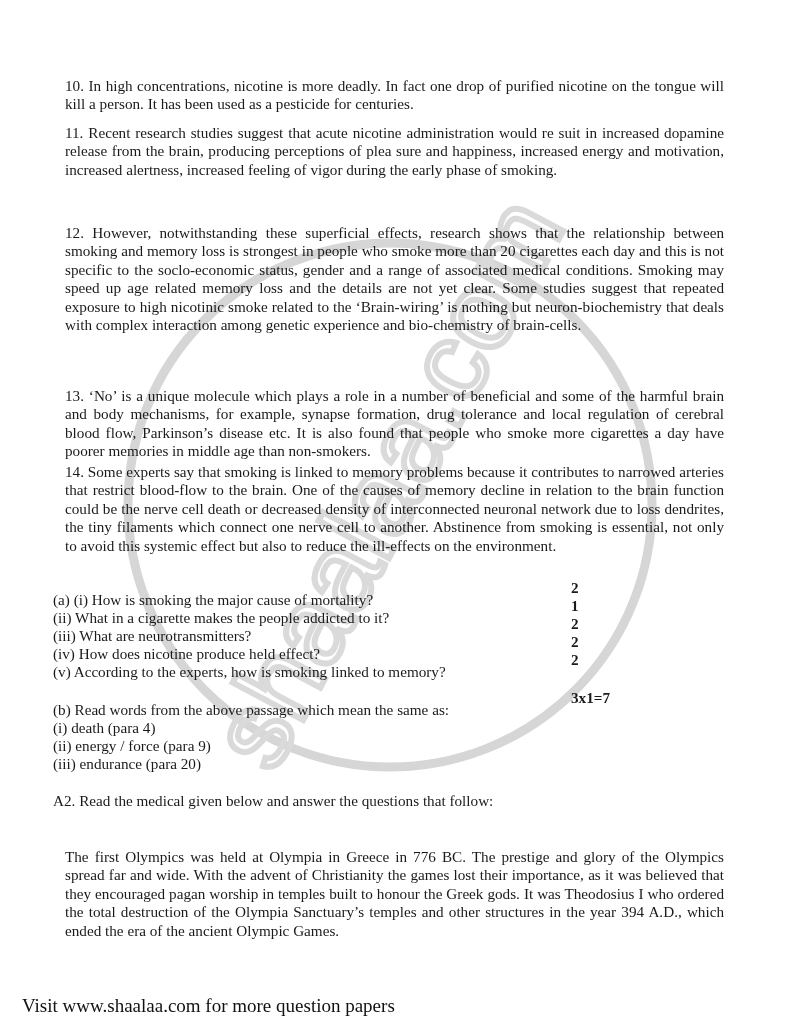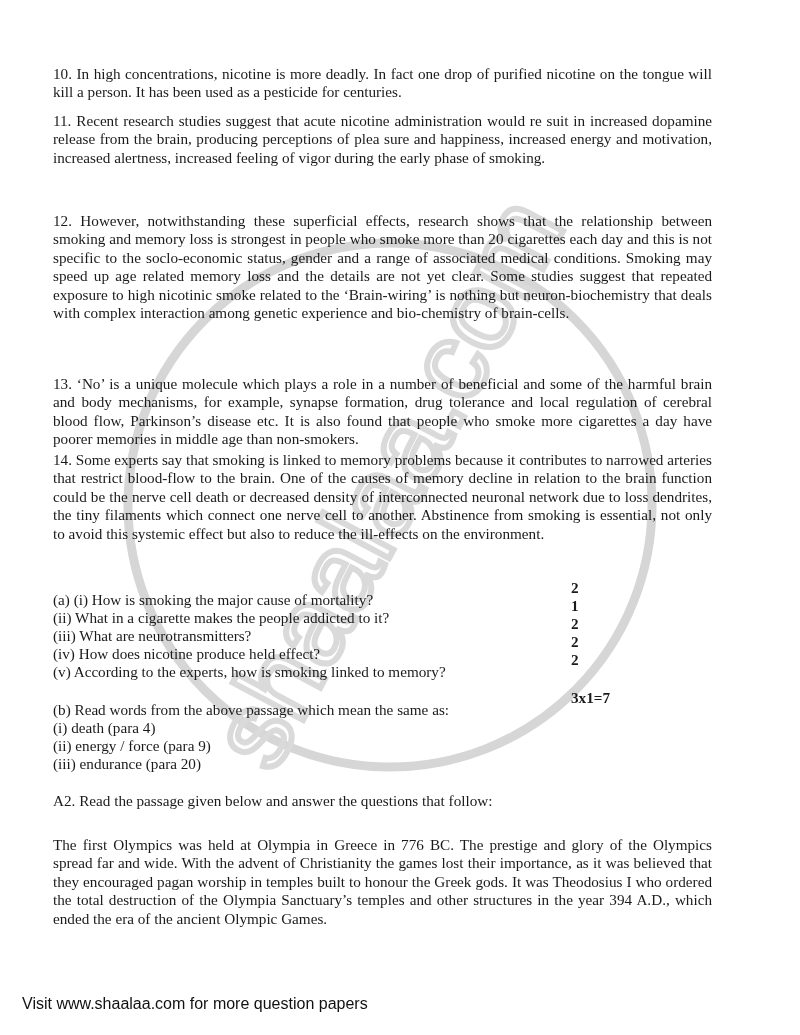--- a/index.html
+++ b/index.html
@@ -6,33 +6,33 @@
   body { width: 800px; height: 1035px; position: relative; overflow: hidden; }
   .page {
     position: absolute; left: 0; top: 0; width: 800px; height: 1035px;
     font-family: "DejaVu Serif", "Liberation Serif", serif;
     color: #1a1a1a;
   }
   .para {
     position: absolute; left: 53px; width: 659px;
     font-family: "Liberation Serif", "DejaVu Serif", serif;
     font-size: 15.2px; line-height: 18.4px;
-    text-align: justify; margin: 0;
+    text-align: justify; margin: 12px;
   }
   .q-row {
     position: absolute; left: 53px; width: 620px;
     font-family: "Liberation Serif", "DejaVu Serif", serif;
     font-size: 15.2px; line-height: 18.4px;
   }
   .q-text { position: absolute; left: 0; top: 12px; white-space: nowrap; text-align: center; }
   .q-mark { position: absolute; left: 518px; top: 0; font-weight: bold; white-space: nowrap; }
   .footer {
     position: absolute; left: 22px; top: 995px;
-    font-family: Liberation Sans, sans-serif;
-    font-size: 16px; color: #111;
+    font-family: Liberation Serif, serif;
+    font-size: 19px; color: #111;
   }
   .watermark {
     position: absolute; left: 0; top: 0; width: 800px; height: 1035px; pointer-events: none;
   }
 </style>
 </head>
 <body>
 
 <div class="page">
 
@@ -80,19 +80,19 @@
     </div>
     <div class="q-row" style="top:725px">
       <span class="q-text">(ii) energy / force (para 9)</span>
     </div>
     <div class="q-row" style="top:743px">
       <span class="q-text">(iii) endurance (para 20)</span>
     </div>
   </div>
 
   <div class="q-row" style="top:780px">
-    <span class="q-text">A2. Read the passage given below and answer the questions that follow:</span>
+    <span class="q-text">A2. Read the medical given below and answer the questions that follow:</span>
   </div>
 
   <p class="para" style="top:836px">The first Olympics was held at Olympia in Greece in 776 BC. The prestige and glory of the Olympics spread far and wide. With the advent of Christianity the games lost their importance, as it was believed that they encouraged pagan worship in temples built to honour the Greek gods. It was Theodosius I who ordered the total destruction of the Olympia Sanctuary’s temples and other structures in the year 394 A.D., which ended the era of the ancient Olympic Games.</p>
 
   <div class="footer">Visit www.shaalaa.com for more question papers</div>
 </div>
 
 </body></html>

